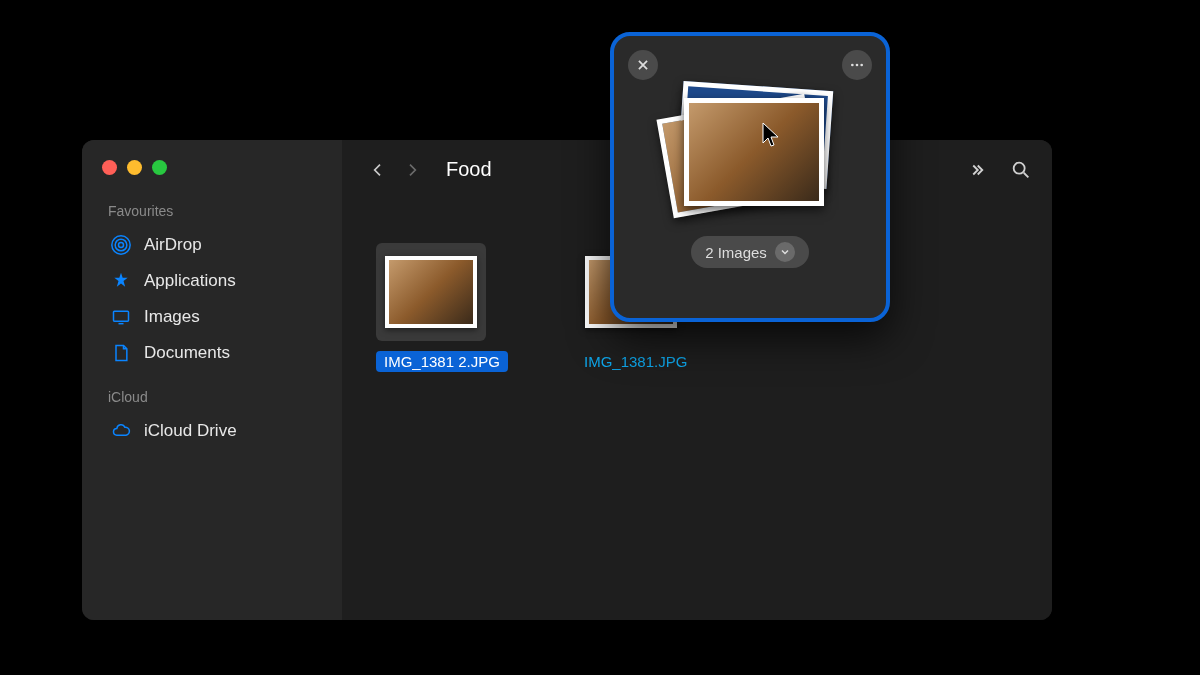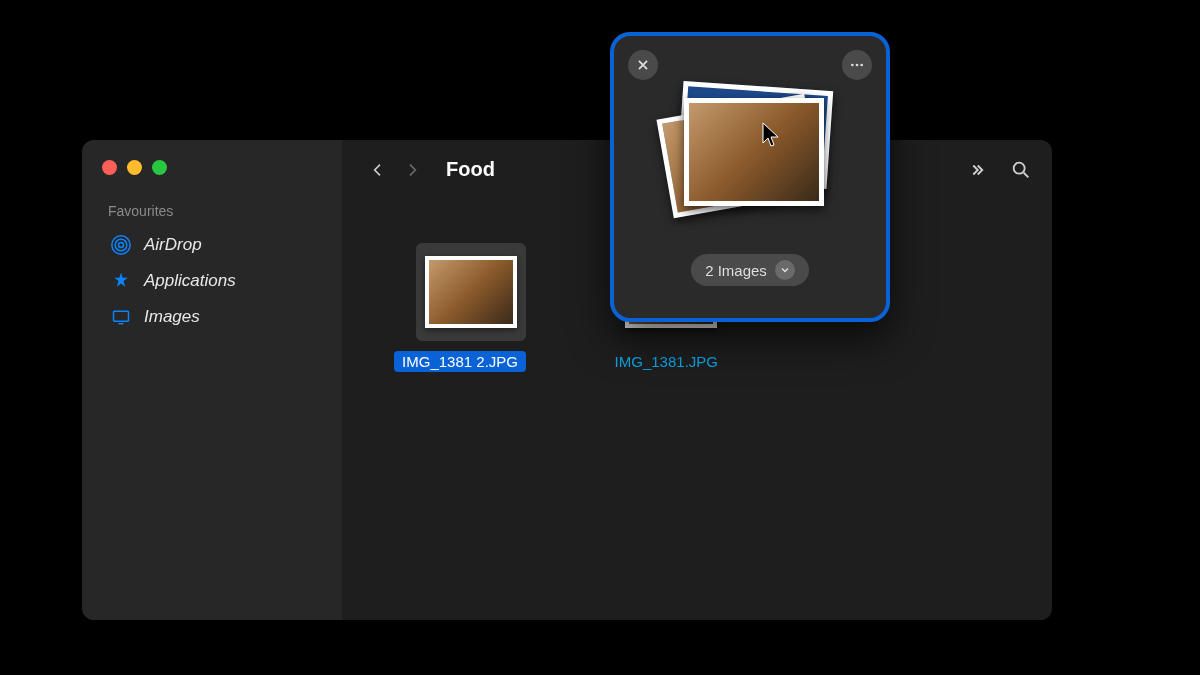--- a/index.html
+++ b/index.html
@@ -47,21 +47,20 @@
 
   .side-item {
     display: flex;
     align-items: center;
     gap: 12px;
     padding: 7px 6px;
     border-radius: 6px;
     font-size: 17px;
     color: #e8e8e8;
     cursor: default;
-    font-style: italic;
   }
   .side-item .icon {
     width: 22px; height: 22px;
     display:flex; align-items:center; justify-content:center;
     color:#0a84ff;
   }
 
   .main {
     flex: 1;
     background: #1e1e1e;
@@ -69,35 +68,35 @@
   }
 
   .toolbar {
     display: flex;
     align-items: center;
     padding: 18px 20px 10px 28px;
     gap: 18px;
   }
   .nav-arrows { display:flex; gap:18px; color:#9a9a9a; }
   .nav-arrows svg { cursor:default; }
-  .title { font-size: 20px; font-weight: 700; color:#fff; margin-left: 8px;}
+  .title { font-size: 20px; font-weight: 400; color:#fff; margin-left: 8px;}
   .toolbar-right { margin-left:auto; display:flex; gap:22px; color:#d0d0d0; align-items:center;}
 
   .files {
     display: flex;
     gap: 50px;
     padding: 52px 20px 20px 34px;
     align-items: flex-start;
   }
 
   .file {
     width: 150px;
     display: flex;
     flex-direction: column;
-    align-items: flex-end;
+    align-items: flex-start;
     gap: 10px;
   }
   .thumb-wrap {
     width: 110px; height: 98px;
     display:flex; align-items:center; justify-content:center;
     border-radius: 6px;
   }
   .file.selected .thumb-wrap { background:#3a3a3a; }
   .thumb {
     width: 92px; height: 72px;
@@ -152,21 +151,20 @@
   .sl2 { width:150px; height:100px; left:-2px; top:20px; transform:rotate(-10deg);}
   .sl3 { width:140px; height:108px; left:18px; top:12px; transform:rotate(0deg);}
 
   .cursor {
     position:absolute;
     left: 96px; top: 36px;
     width: 18px; height: 26px;
   }
 
   .pill {
-    margin-top: 18px;
     background:#4a4a4a;
     border-radius: 20px;
     padding: 6px 14px;
     display:flex; align-items:center; gap:8px;
     font-size: 15px; color:#ddd;
   }
   .pill .chev {
     width:20px; height:20px; border-radius:50%;
     background:#6a6a6a; display:flex; align-items:center; justify-content:center;
   }
@@ -210,23 +208,41 @@
     <div class="side-item">
       <span class="icon">
         <svg width="20" height="20" viewBox="0 0 24 24" fill="none" stroke="currentColor" stroke-width="1.8">
             <rect x="3" y="5" width="18" height="12" rx="1"></rect>
             <path d="M9 20h6"></path>
           </svg>
       </span>
       <span>Images</span>
     </div>
 
-
-
-
+    <div class="side-item">
+      <span class="icon">
+        <svg width="20" height="20" viewBox="0 0 24 24" fill="none" stroke="currentColor" stroke-width="1.8">
+            <path d="M6 3h9l4 4v14H6z"></path>
+            <path d="M15 3v4h4"></path>
+          </svg>
+      </span>
+      <span>Documents</span>
+    </div>
+
+
+    <div class="section-label" style="margin-top:18px">iCloud</div>
+
+    <div class="side-item">
+      <span class="icon">
+        <svg width="20" height="20" viewBox="0 0 24 24" fill="none" stroke="currentColor" stroke-width="1.8">
+            <path d="M7 17a4 4 0 010-8 5 5 0 019.6-1.5A4 4 0 1118 17H7z"></path>
+          </svg>
+      </span>
+      <span>iCloud Drive</span>
+    </div>
   </div>
 
   <div class="main">
     <div class="toolbar">
       <div class="nav-arrows">
         <span>
           <svg width="16" height="20" viewBox="0 0 24 24" fill="none" stroke="#c8c8c8" stroke-width="2.5">
               <path d="M15 4l-8 8 8 8"></path>
             </svg>
         </span>

